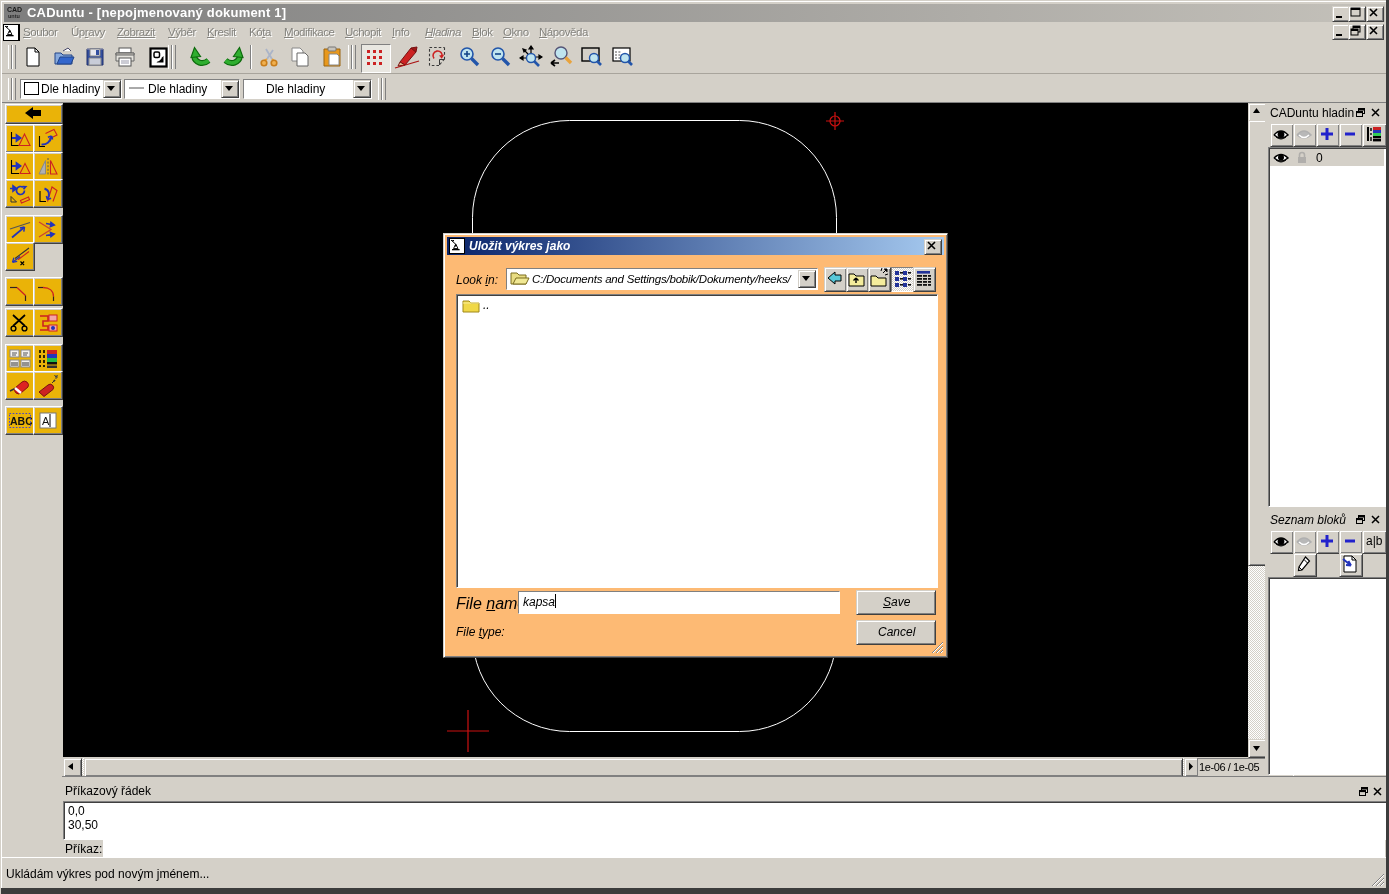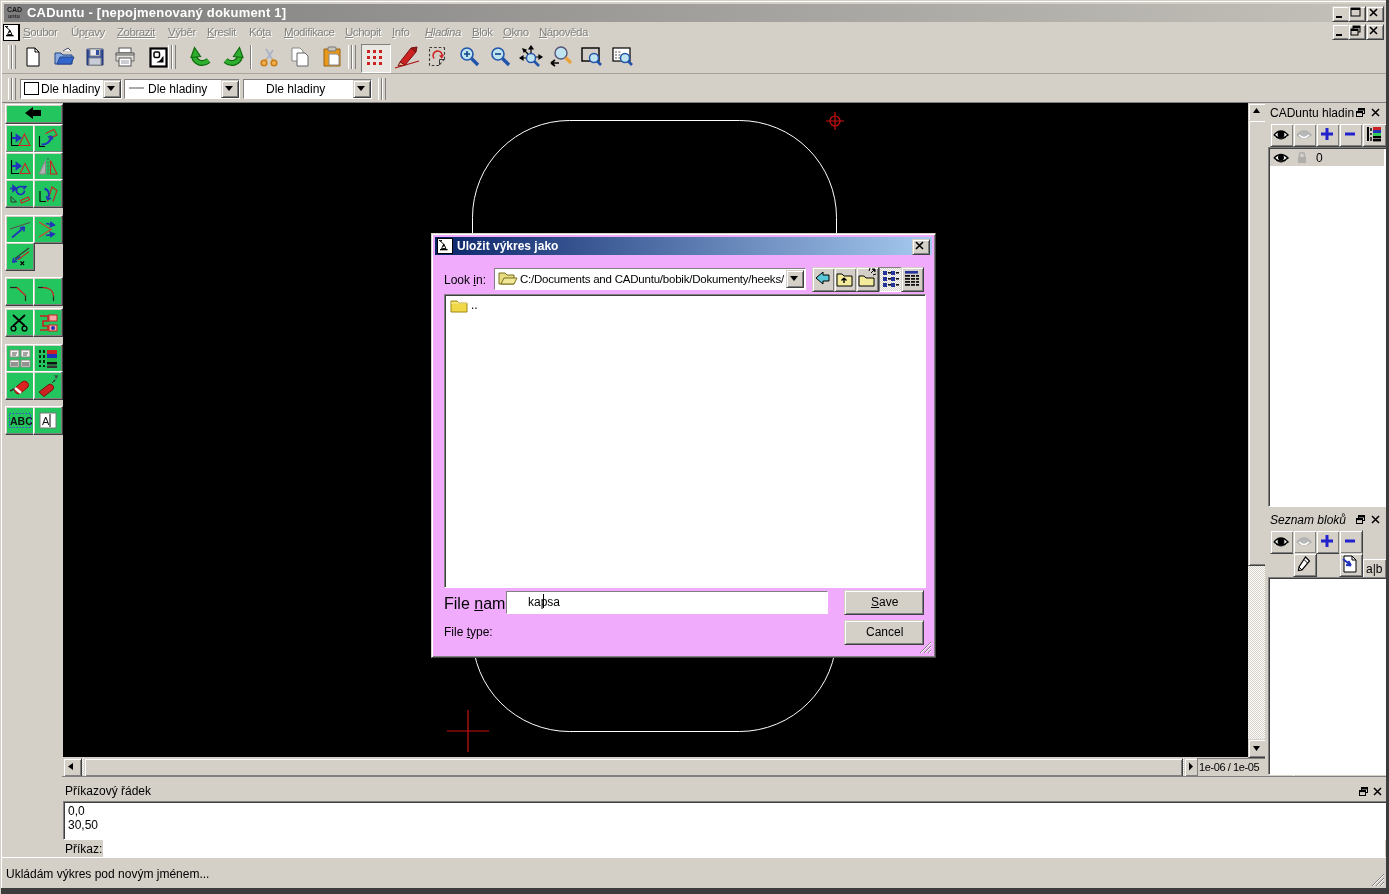--- a/index.html
+++ b/index.html
@@ -4,21 +4,21 @@
 html,body{margin:0;padding:0;}
 body{width:1389px;height:894px;position:relative;overflow:hidden;
   background:#d4d0c8;font-family:"Liberation Sans",sans-serif;font-size:11px;color:#000;}
 .abs{position:absolute;}
 .raised2{border:1px solid;border-color:#d4d0c8 #404040 #404040 #d4d0c8;box-shadow:inset 1px 1px 0 #fff,inset -1px -1px 0 #808080;background:#d4d0c8;}
 .sunkenlite{border:1px solid;border-color:#808080 #fff #fff #808080;background:#fff;}
 .handle{border-left:1px solid #fff;border-right:1px solid #808080;width:2px;}
 .u{text-decoration:underline;}
 svg{display:block;}
 .menuitem{position:absolute;top:4px;color:#84837e;text-shadow:1px 1px 0 #fff;font-size:11.5px;letter-spacing:-0.45px;}
-.lbtn{position:absolute;width:28px;height:27px;border:1px solid;border-color:#fff #404040 #404040 #fff;box-shadow:inset -1px -1px 0 #808080,inset 1px 1px 0 #d4d0c8;background:#22c55e;text-decoration:underline;}
+.lbtn{position:absolute;width:28px;height:27px;border:1px solid;border-color:#fff #404040 #404040 #fff;box-shadow:inset -1px -1px 0 #808080,inset 1px 1px 0 #d4d0c8;background:#eab308;text-decoration:underline;}
 .lbtn svg{position:absolute;left:2px;top:2px;}
 </style></head>
 <body>
 
 <div class="abs" style="left:0;top:0;width:1389px;height:894px;border:1px solid;border-color:#d4d0c8 #404040 #404040 #d4d0c8;box-shadow:inset 1px 1px 0 #fff,inset -1px -1px 0 #808080;"></div>
 
 <div class="abs" style="left:4px;top:4px;width:1381px;height:18px;background:linear-gradient(to right,#7e7e7e,#c4c1ba);"></div>
 <div class="abs" style="left:6px;top:5px;width:17px;height:16px;">
   <div style="position:absolute;left:1px;top:1px;font-size:7px;font-weight:bold;color:#1a1a1a;">CAD</div>
   <div style="position:absolute;left:2px;top:8px;font-size:5.5px;font-weight:bold;color:#2a2a2a;">untu</div>
@@ -590,21 +590,21 @@
   <div class="abs raised2" style="left:1316px;top:530px;width:22px;height:22px;">
       <svg width="20" height="20">
         <path d="M10 4 V16 M4 10 H16" stroke="#2222cc" stroke-width="3"></path>
       </svg>
     </div>
   <div class="abs raised2" style="left:1339px;top:530px;width:22px;height:22px;">
       <svg width="20" height="20">
         <path d="M5 10 H15" stroke="#2222cc" stroke-width="3"></path>
       </svg>
     </div>
-  <div class="abs raised2" style="left:1362px;top:530px;width:23px;height:22px;margin-top:28px;">
+  <div class="abs raised2" style="left:1362px;top:530px;width:23px;height:22px;">
       <span style="position:absolute;left:3px;top:3px;font-size:12px;">a|b</span>
     </div>
   <div class="abs raised2" style="left:1293px;top:553px;width:22px;height:22px;">
       <svg width="20" height="20">
         <path d="M11.5 3 L15.5 7 L8 16 L4.5 16.5 L5 13 z" fill="#fff" stroke="#000" stroke-width="1.2"></path>
         <path d="M10 5.5 L13.5 9" stroke="#000"></path>
         <path d="M5 13 l3 3" stroke="#000"></path>
       </svg>
     </div>
   <div class="abs raised2" style="left:1339px;top:553px;width:22px;height:22px;">
@@ -642,21 +642,21 @@
   <div style="position:absolute;left:4px;top:9px;font-size:12px;">Ukládám výkres pod novým jménem...</div>
   <svg width="14" height="14" style="position:absolute;right:2px;bottom:2px;">
       <path d="M13 1 L1 13 M13 5 L5 13 M13 9 L9 13" stroke="#808080" stroke-width="1"></path>
       <path d="M13 2 L2 13 M13 6 L6 13 M13 10 L10 13" stroke="#fff" stroke-width="1"></path>
     </svg>
 </div>
 <div class="abs" style="left:1px;top:888px;width:1387px;height:6px;background:#3c3c3c;"></div>
 <div class="abs" style="left:1386px;top:0;width:3px;height:894px;background:#3c3c3c;"></div>
 
 <div id="dialog">
-<div class="abs" style="left:431px;top:233px;width:503px;height:423px;background:#f0abfc;border:1px solid;border-color:#d4d0c8 #404040 #404040 #d4d0c8;box-shadow:inset 1px 1px 0 #fff,inset -1px -1px 0 #808080;">
+<div class="abs" style="left:443px;top:233px;width:503px;height:423px;background:#fdba74;border:1px solid;border-color:#d4d0c8 #404040 #404040 #d4d0c8;box-shadow:inset 1px 1px 0 #fff,inset -1px -1px 0 #808080;font-style:italic;">
 
   <div style="position:absolute;left:3px;top:3px;width:497px;height:18px;background:linear-gradient(to right,#0a246a,#a6caf0);">
     <div style="position:absolute;left:2px;top:1px;width:14px;height:14px;background:#fff;border:1px solid #000;">
       <svg width="12" height="12">
             <path d="M1 1 L6 5.5" stroke="#000" stroke-width="1"></path>
             <path d="M1 1 L4 1 L4 2.6 z" fill="#000"></path>
             <path d="M3.5 9.5 L5.8 5.2 L8 9.5 z" fill="none" stroke="#000" stroke-width="0.9"></path>
             <circle cx="5.8" cy="6.6" r="1.1" fill="#000"></circle>
             <rect x="2" y="10" width="7.6" height="1.3" fill="#000"></rect>
           </svg>
@@ -668,21 +668,21 @@
           </svg>
         </div>
   </div>
 
   <span style="position:absolute;left:12px;top:39px;font-size:12px;">Look <span class="u">i</span>n:</span>
   <div class="sunkenlite" style="position:absolute;left:62px;top:34px;width:310px;height:20px;">
     <svg width="20" height="16" style="position:absolute;left:3px;top:1px;">
           <path d="M1 14 L1 3 L7 3 L9 5 L16 5 L16 14 z" fill="#e8dc82" stroke="#7a6c1e"></path>
           <path d="M3 14 L6 8 L19 8 L16 14 z" fill="#f0e894" stroke="#7a6c1e"></path>
         </svg>
-    <span style="position:absolute;left:25px;top:3.5px;font-size:11.5px;letter-spacing:-0.22px;white-space:nowrap;">C:/Documents and CADuntu/bobik/Dokumenty/heeks/</span>
+    <span style="position:absolute;left:25px;top:3.5px;font-size:11.5px;letter-spacing:-0.22px;white-space:nowrap;">C:/Documents and Settings/bobik/Dokumenty/heeks/</span>
     <div class="raised2" style="position:absolute;right:1px;top:1px;width:16px;height:16px;">
           <svg width="14" height="14">
             <path d="M3 5 l4 5 l4 -5 z" fill="#000"></path>
           </svg>
         </div>
   </div>
 
   <div class="raised2" style="position:absolute;left:380px;top:33px;width:21px;height:23px;">
         <svg width="19" height="21">
           <path d="M3 10 L10 4 L10 7 L16 7 L16 13 L10 13 L10 16 z" fill="#58c8d8" stroke="#000"></path>
@@ -747,21 +747,21 @@
   <div style="position:absolute;left:12px;top:60px;width:480px;height:292px;border:1px solid;border-color:#808080 #fff #fff #808080;box-shadow:inset 1px 1px 0 #404040;background:#fff;">
     <svg width="18" height="15" style="position:absolute;left:5px;top:3px;">
           <path d="M1 3 h6 l2 2 h8 v9 h-16 z" fill="#f0d848" stroke="#a08818"></path>
           <path d="M1 5 h16" stroke="#f8ec9c"></path>
         </svg>
     <span style="position:absolute;left:26px;top:3px;font-size:12px;">..</span>
   </div>
 
   <span style="position:absolute;left:12px;top:361px;font-size:16px;">File <span class="u">n</span>ame:</span>
   <div class="sunkenlite" style="position:absolute;left:74px;top:357px;width:320px;height:21px;">
-    <span style="position:absolute;left:4px;top:3px;font-size:12px;margin-left:17px;">kapsa</span>
+    <span style="position:absolute;left:4px;top:3px;font-size:12px;">kapsa</span>
     <div style="position:absolute;left:36px;top:2px;width:1px;height:14px;background:#000;"></div>
   </div>
   <div class="raised2" style="position:absolute;left:412px;top:356px;width:78px;height:23px;">
         <span style="position:absolute;left:26px;top:4px;font-size:12px;"><span class="u">S</span>ave</span>
       </div>
 
   <span style="position:absolute;left:12px;top:391px;font-size:12px;">File <span class="u">t</span>ype:</span>
   <div class="raised2" style="position:absolute;left:412px;top:386px;width:78px;height:23px;">
         <span style="position:absolute;left:21px;top:4px;font-size:12px;">Cancel</span>
       </div>

